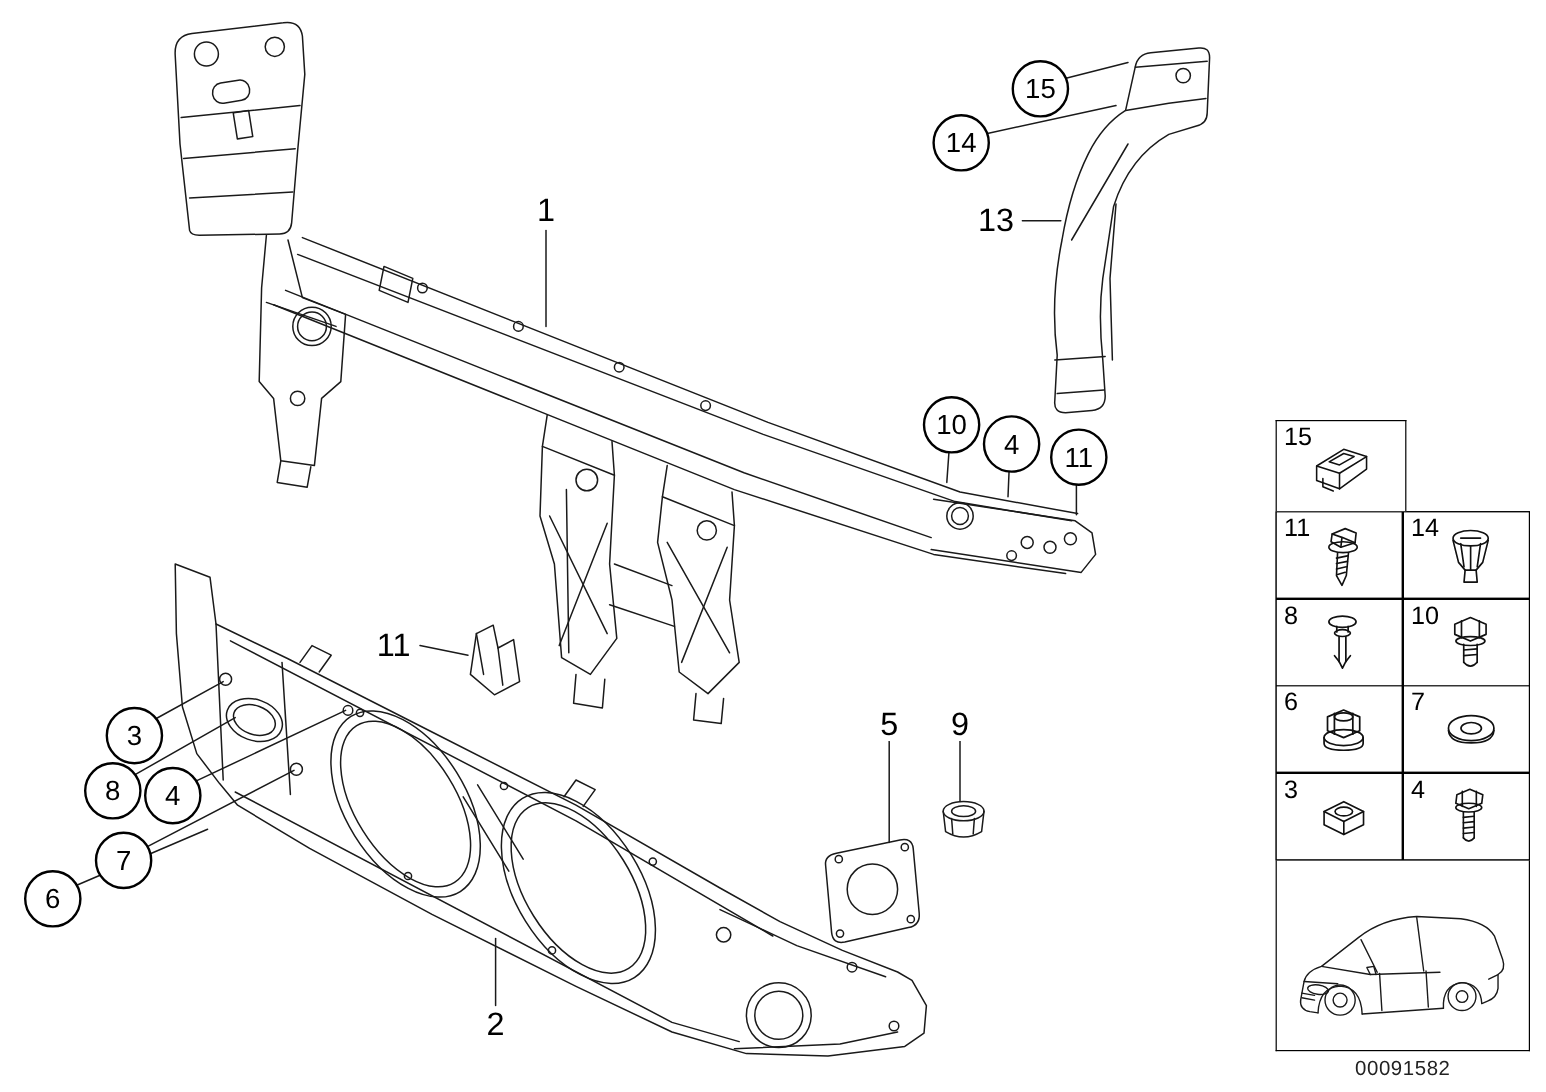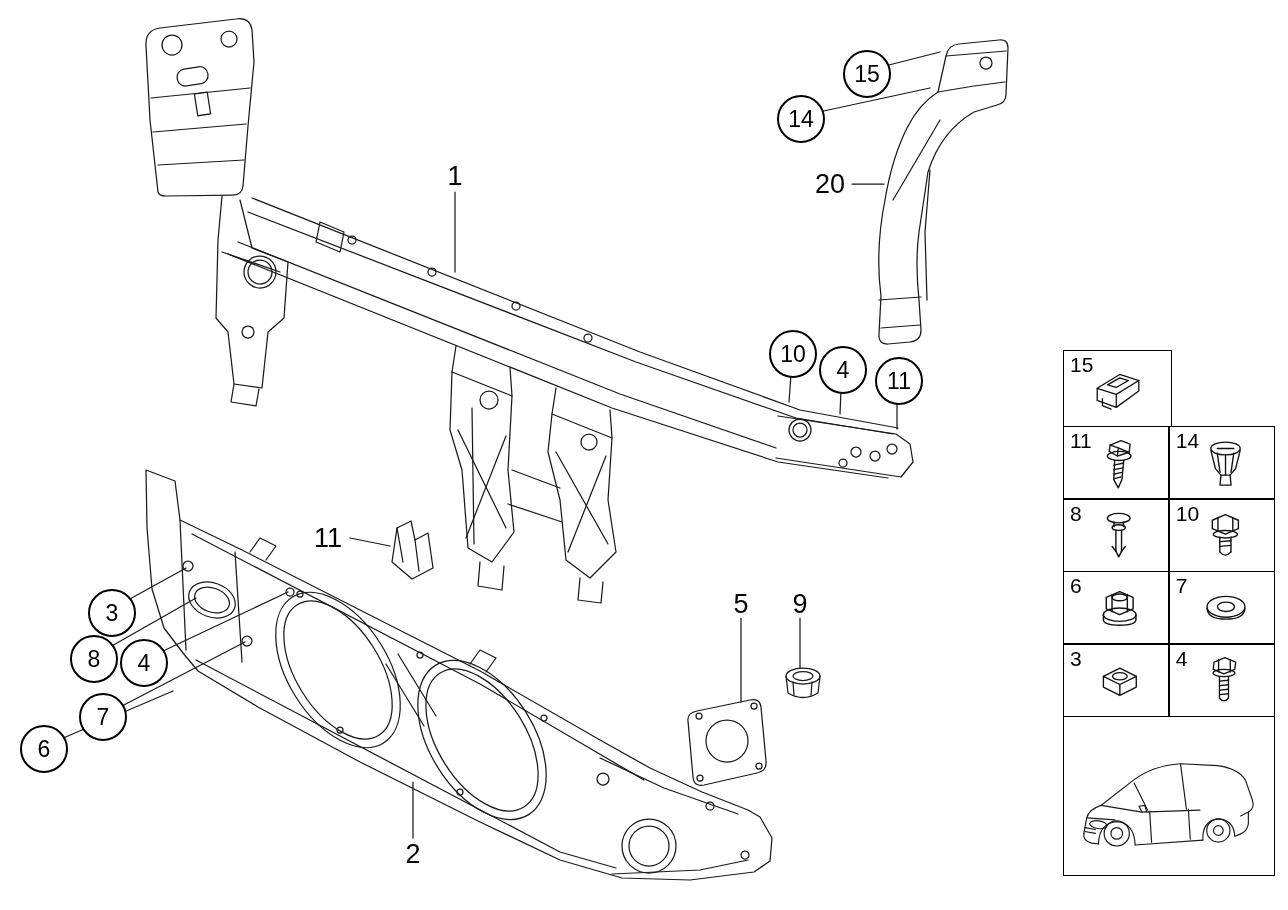--- a/index.html
+++ b/index.html
@@ -168,21 +168,21 @@
   <div class="callout-circle" style="left:791px;top:352px">10</div>
   <div class="callout-circle" style="left:841px;top:368px">4</div>
   <div class="callout-circle" style="left:897px;top:379px">11</div>
   <div class="callout-circle" style="left:110px;top:611px">3</div>
   <div class="callout-circle" style="left:92px;top:657px">8</div>
   <div class="callout-circle" style="left:142px;top:661px">4</div>
   <div class="callout-circle" style="left:101px;top:715px">7</div>
   <div class="callout-circle" style="left:42px;top:747px">6</div>
 
   <div class="callout-plain" style="left:455px;top:176px">1</div>
-  <div class="callout-plain" style="left:830px;top:184px">20</div>
+  <div class="callout-plain" style="left:830px;top:184px">13</div>
   <div class="callout-plain" style="left:328px;top:538px">11</div>
   <div class="callout-plain" style="left:741px;top:604px">5</div>
   <div class="callout-plain" style="left:800px;top:604px">9</div>
   <div class="callout-plain" style="left:413px;top:854px">2</div>
 
   <div class="legend">
     <div class="cell cell15">
       <span class="num">15</span>
       <svg class="icon" width="58" height="52" viewBox="0 0 64 60">
         <path d="M8,28 L34,12 L56,19 L30,35 Z"></path>
@@ -290,15 +290,16 @@
           <path d="M64,60 L78,88"></path>
           <path d="M112,41 L118,87"></path>
           <path d="M80,89 L82,121 M120,87 L122,118"></path>
           <path d="M15,96 L44,98"></path>
           <ellipse cx="27" cy="103" rx="9" ry="4" transform="rotate(8 27 103)"></ellipse>
           <path d="M13,106 L24,108 M13,110 L24,112"></path>
           <path d="M72,90 L69,84 L75,83 L77,90"></path>
         </g>
       </svg>
     </div>
+    <div class="doc-number">00091582</div>
   </div>
 
 </div>
 
 </body></html>

